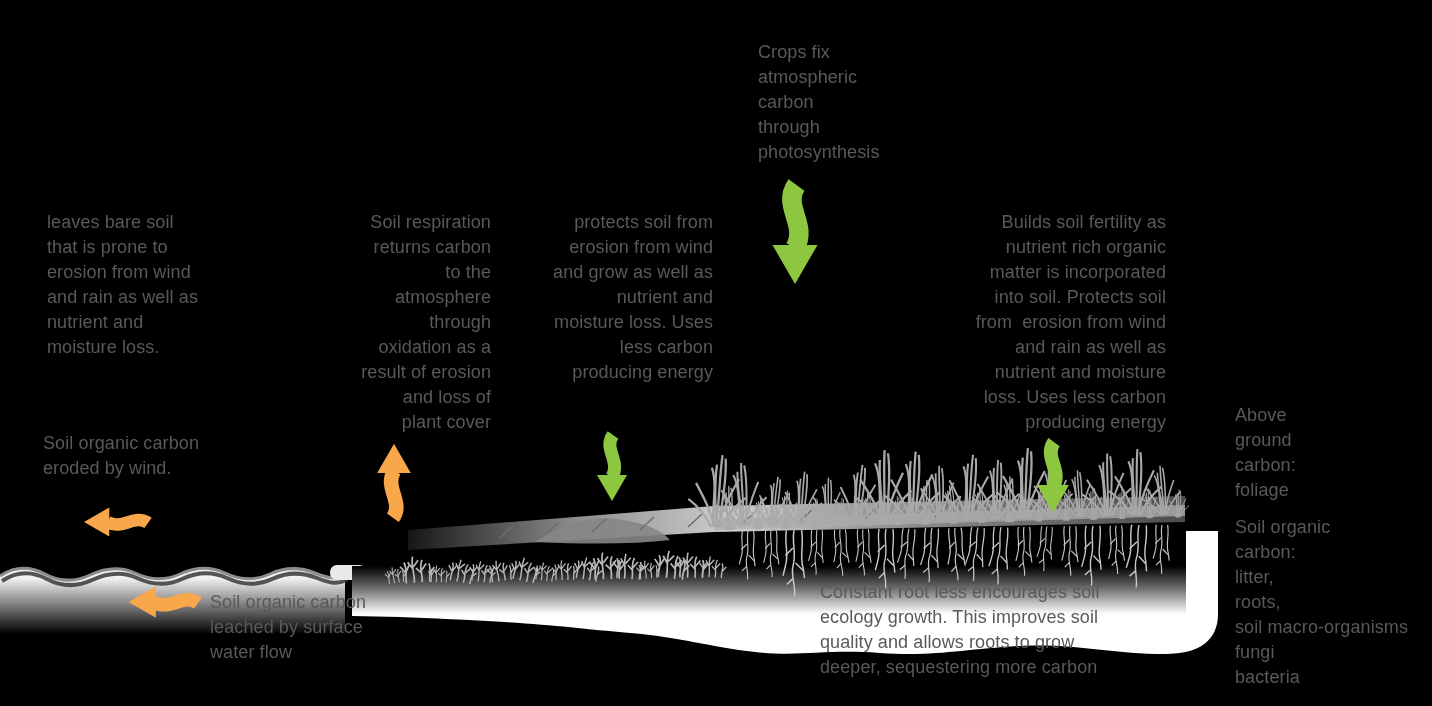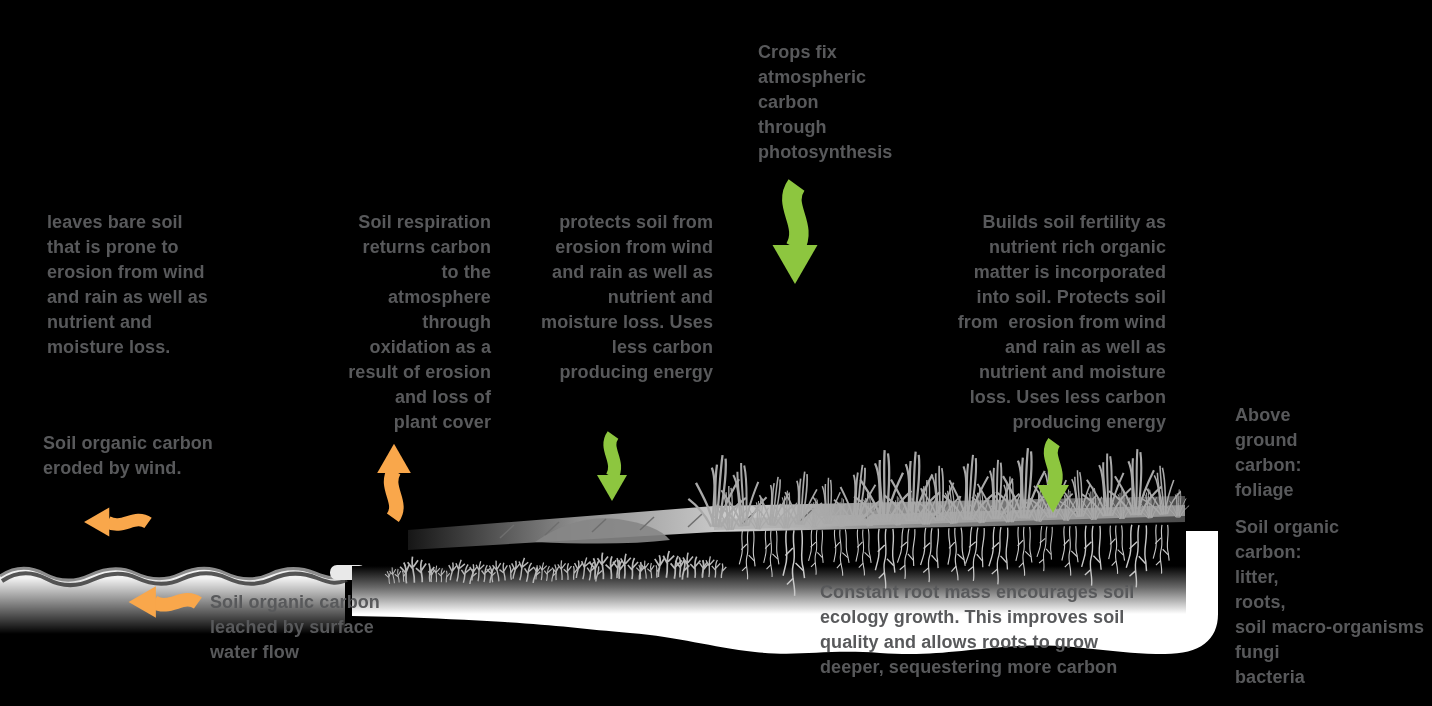--- a/index.html
+++ b/index.html
@@ -1,18 +1,18 @@
 <!DOCTYPE html>
 <html><head>
 <meta charset="utf-8">
 <style>
   html,body{margin:0;padding:0;background:#000;}
   #stage{position:relative;width:1432px;height:706px;background:#000;overflow:hidden;
          font-family:"Liberation Sans",sans-serif;}
-  .label{position:absolute;color:#58595b;font-size:18px;font-weight:700;line-height:25px;
+  .label{position:absolute;color:#58595b;font-size:18px;font-weight:400;line-height:25px;
          white-space:pre-wrap;letter-spacing:0.1px;}
   .al-c{text-align:right;}
   .al-r{text-align:right;}
   #lbl-crops{left:758px;top:40px;width:210px;}
   #lbl-leaves{left:47px;top:210px;width:220px;}
   #lbl-respiration{left:291px;top:210px;width:200px;}
   #lbl-protects{left:513px;top:210px;width:200px;}
   #lbl-builds{left:916px;top:210px;width:250px;}
   #lbl-above{left:1235px;top:403px;width:200px;}
   #lbl-socarbon{left:1235px;top:515px;width:210px;}
@@ -219,21 +219,21 @@
 returns carbon
 to the
 atmosphere
 through
 oxidation as a
 result of erosion
 and loss of
 plant cover</div>
   <div class="label al-c" id="lbl-protects">protects soil from
 erosion from wind
-and rain as well as
+and grow as well as
 nutrient and
 moisture loss. Uses
 less carbon
 producing energy</div>
   <div class="label al-r" id="lbl-builds">Builds soil fertility as
 nutrient rich organic
 matter is incorporated
 into soil. Protects soil
 from  erosion from wind
 and rain as well as
@@ -249,18 +249,18 @@
 litter,
 roots,
 soil macro-organisms
 fungi
 bacteria</div>
   <div class="label" id="lbl-eroded">Soil organic carbon
 eroded by wind.</div>
   <div class="label" id="lbl-leached">Soil organic carbon
 leached by surface
 water flow</div>
-  <div class="label" id="lbl-rootmass">Constant root mass encourages soil
+  <div class="label" id="lbl-rootmass">Constant root less encourages soil
 ecology growth. This improves soil
 quality and allows roots to grow
 deeper, sequestering more carbon</div>
 
 </div>
 
 </body></html>

